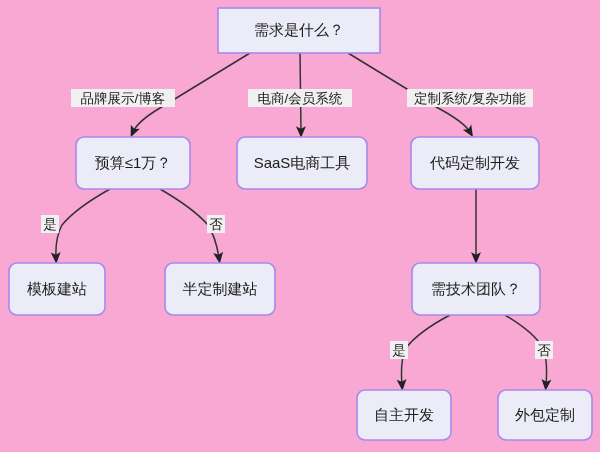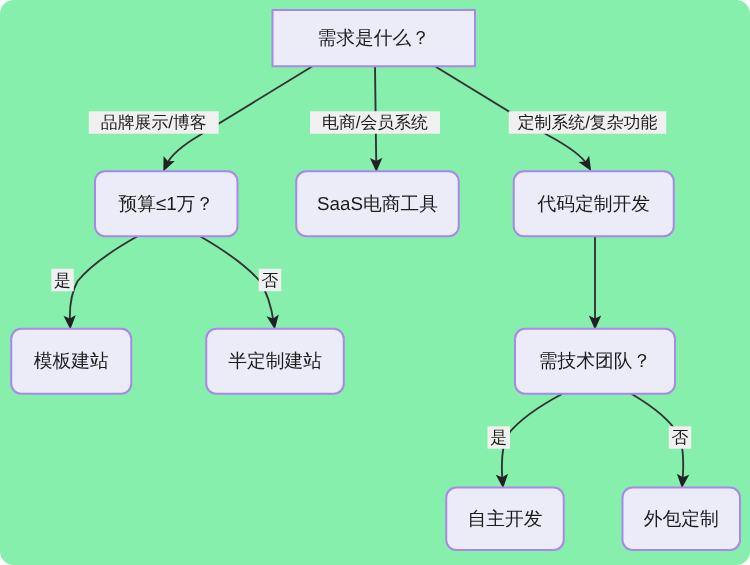--- a/index.html
+++ b/index.html
@@ -10,22 +10,21 @@
   body {
     width: 600px;
     height: 452px;
     font-family: "Liberation Sans", "DejaVu Sans", sans-serif;
     overflow: hidden;
   }
   #flowchart-root {
     position: relative;
     width: 600px;
     height: 452px;
-    background: #86efac;
-    border-radius: 11px;
+    background: #f9a8d4;
   }
   svg.chart-canvas {
     position: absolute;
     left: 0;
     top: 0;
     width: 600px;
     height: 452px;
     display: block;
   }
   .node-box {

